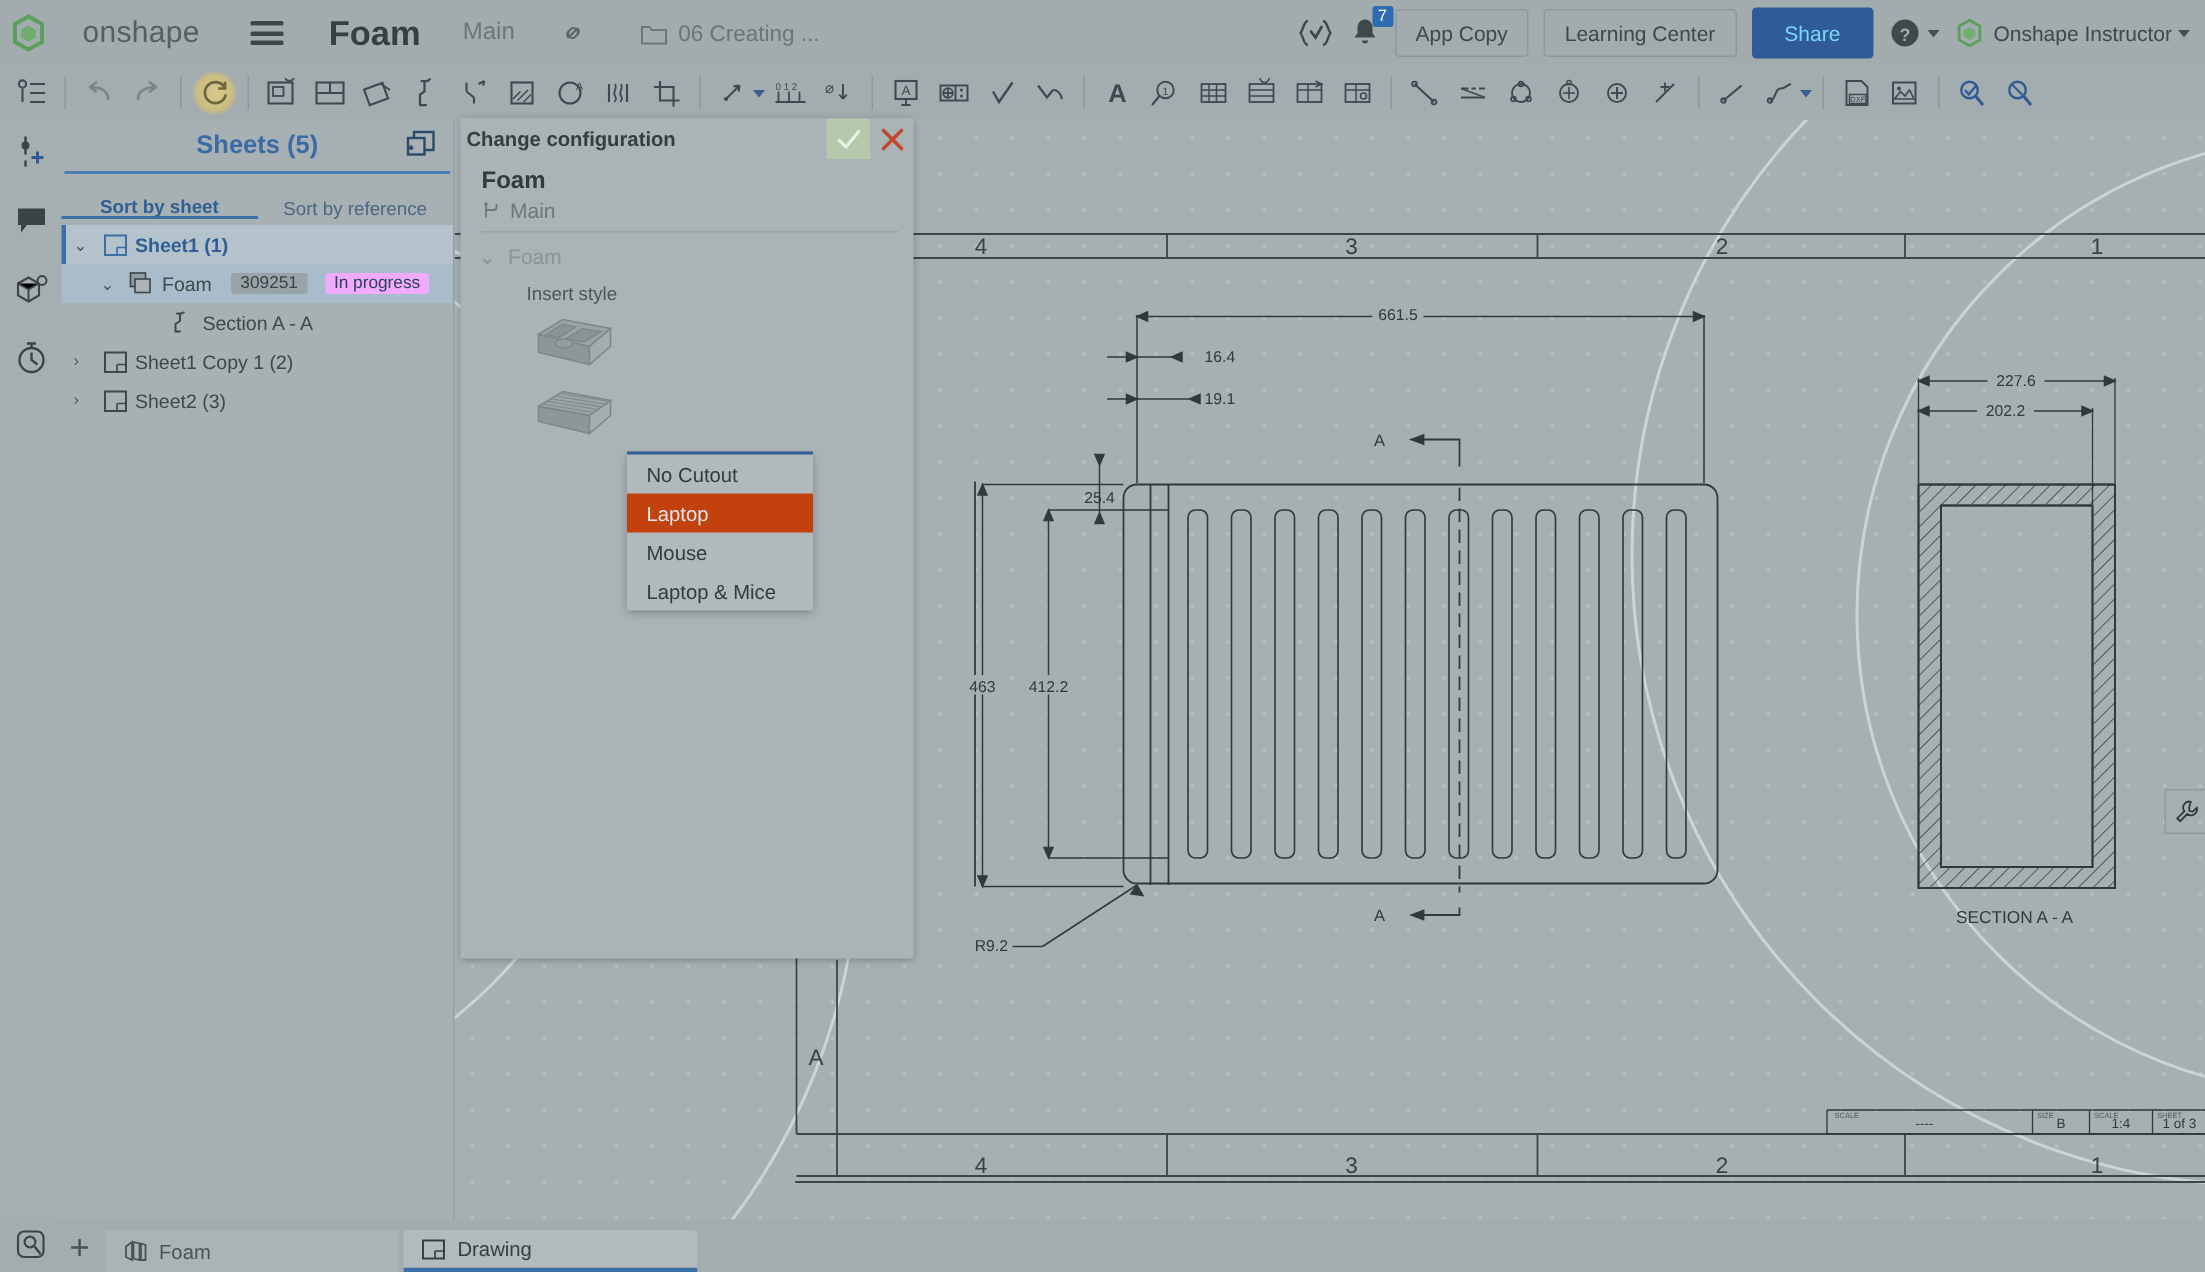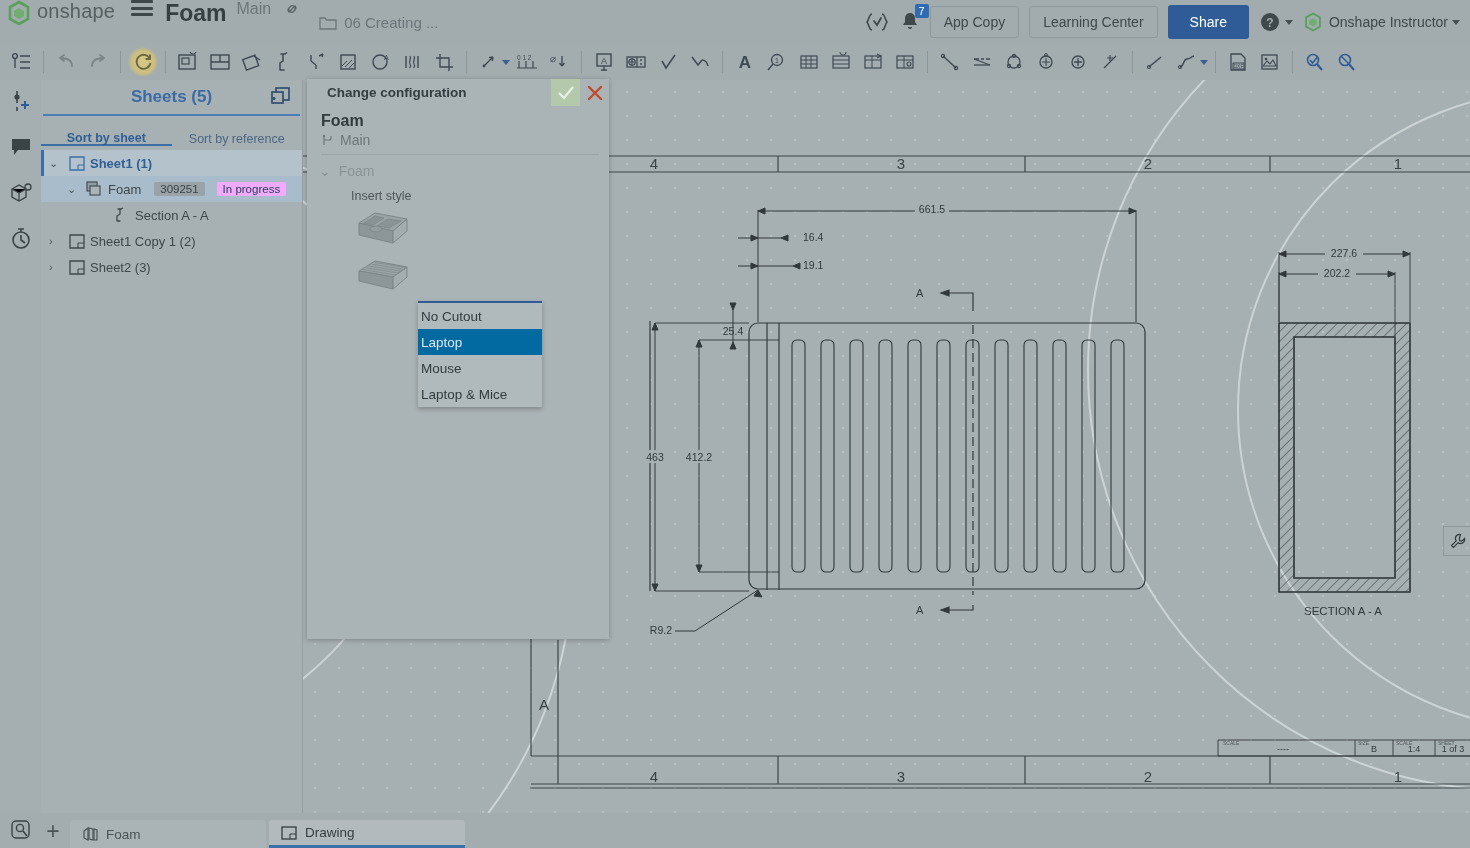--- a/index.html
+++ b/index.html
@@ -8,21 +8,21 @@
     font-family: "Liberation Sans", sans-serif;
     overflow: hidden;
     background: #a4adb0;
   }
   #app { position: relative; width: 1470px; height: 848px; }
 
   
   .topbar {
     position: absolute; top: 0; left: 0; width: 1470px; height: 44px;
     background: #a2abae;
-    display: flex; 
+    display: flex; align-items: center; gap: 18px;
   }
   .logo-mark { width: 26px; height: 26px; margin-left: 6px; flex: 0 0 auto; }
   .logo-text { font-size: 20px; color: #55605f; margin-left: 5px; letter-spacing: .2px; }
   .hamburger { margin-left: 16px; width: 22px; height: 16px; display:flex; flex-direction:column; justify-content:space-between; }
   .hamburger i { display:block; height:3px; background:#3d4649; border-radius:1px; }
   .doc-title { font-size: 23px; font-weight: bold; color: #363f42; margin-left: 12px; }
   .doc-branch { font-size: 16px; color: #6c767a; margin-left: 10px; }
   .icon-link { margin-left: 12px; color:#5c6669; }
   .folder-crumb { display:flex; align-items:center; margin-left: 18px; color:#6c767a; font-size:15px; gap:7px;}
   .topbar-right { margin-left: auto; display:flex; align-items:center; gap: 10px; padding-right: 10px; }
@@ -30,21 +30,21 @@
   .bell-wrap { position: relative; }
   .badge {
     position:absolute; top:-7px; right:-9px; background:#2f6bb0; color:#fff;
     font-size:11px; border-radius:2px; padding:1px 4px; line-height:1.1;
   }
   .ghost-btn {
     border:1px solid #8e989b; background:transparent; color:#3f484b;
     font-size:14px; padding:7px 13px; border-radius:3px; font-family:inherit;
   }
   .share-btn {
-    background:#2f5c96; color:#ffffff; border:none; font-size:14px;
+    background:#2f5c96; color:#7dd3fc; border:none; font-size:14px;
     padding:9px 22px; border-radius:3px; font-family:inherit;
   }
   .caret { display:inline-block; width:0;height:0;border-left:4px solid transparent;border-right:4px solid transparent;border-top:5px solid #454e51; margin-left:4px; }
   .user-name { font-size:14px; color:#3f484b; }
 
   
   .toolbar {
     position:absolute; top:44px; left:0; width:1470px; height:36px;
     background:#a3acaf; display:flex; align-items:center; padding-left:6px; gap:2px;
   }
@@ -100,39 +100,39 @@
     position:absolute; left:1140px; top:446px; width:29px; height:30px;
     border:1px solid #8f989b; display:flex; align-items:center; justify-content:center; color:#2f393c;
   }
 
   
   .dialog {
     position:absolute; left:307px; top:79px; width:302px; height:560px;
     background:#aab3b6; box-shadow:0 1px 5px rgba(0,0,0,.25);
   }
   .dlg-head { height:27px; display:flex; align-items:center; background:#aab3b6; }
-  .dlg-title { font-size:13.5px; font-weight:bold; color:#343d40; padding-left:20px; }
+  .dlg-title { font-size:13.5px; font-weight:bold; color:#343d40; padding-left:4px; }
   .dlg-ok { margin-left:auto; width:29px; height:27px; background:#b4c9ac; display:flex;align-items:center;justify-content:center; color:#e8f0e6; font-size:17px;}
   .dlg-cancel { width:29px; height:27px; display:flex;align-items:center;justify-content:center; color:#c04a2e; font-size:17px;}
   .dlg-sub { padding:6px 10px 2px 14px; }
   .dlg-part { font-size:16px; font-weight:bold; color:#323b3e; }
   .dlg-branch { font-size:14px; color:#6e777a; display:flex; align-items:center; gap:6px; margin-top:2px;}
   .dlg-divider { height:1px; background:#9aa3a6; margin-top:6px; }
   .dlg-group { font-size:14px; color:#8a9396; padding:6px 0 4px 12px; display:flex; align-items:center; gap:8px;}
   .dlg-body { position:relative; padding-top:6px; }
   .cfg-label { font-size:12.5px; color:#4e5659; margin-left:44px; }
   .thumbs { margin-left:48px; margin-top:4px; display:flex; flex-direction:column; gap:6px; }
 
   
   .dd {
     position:absolute; left:111px; top:118px; width:124px;
     background:#b0b9bc; border-top:2px solid #2f5c96; box-shadow:0 2px 5px rgba(0,0,0,.25);
   }
-  .dd-item { height:26px; display:flex; align-items:center; padding-left:3px; font-size:13.5px; color:#323b3e; }
-  .dd-item.sel { background:#0369a1; color:#dfe6ee; }
+  .dd-item { height:26px; display:flex; align-items:center; padding-left:13px; font-size:13.5px; color:#323b3e; }
+  .dd-item.sel { background:#c2410c; color:#dfe6ee; }
 
   
   .bottombar {
     position:absolute; left:0; top:813px; width:1470px; height:35px;
     background:#a3acaf; display:flex; align-items:flex-end; gap:3px; padding-left:6px;
   }
   .bt-icon { width:30px; height:30px; display:flex; align-items:center; justify-content:center; color:#3a4346; margin-bottom:3px;}
   .bt-plus { font-size:23px; color:#4a5356; width:28px; text-align:center; margin-bottom:3px;}
   .btab {
     height:28px; min-width:196px; background:#aab3b6; display:flex; align-items:center; gap:7px;

